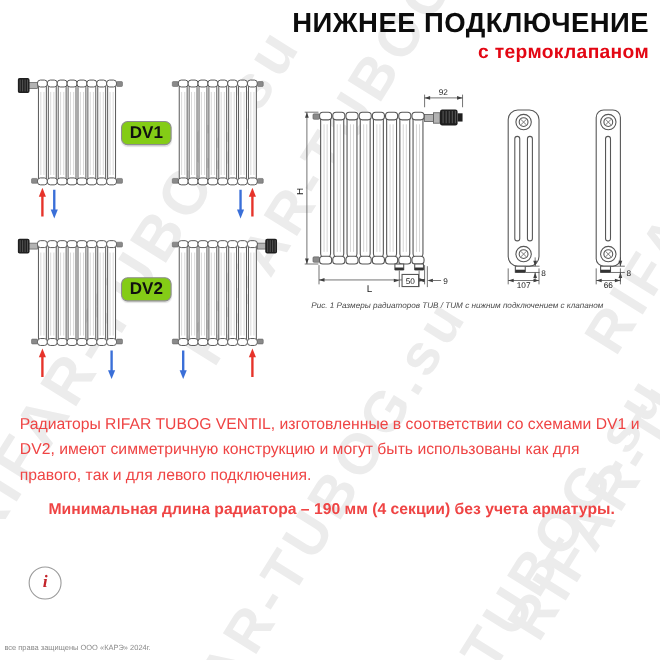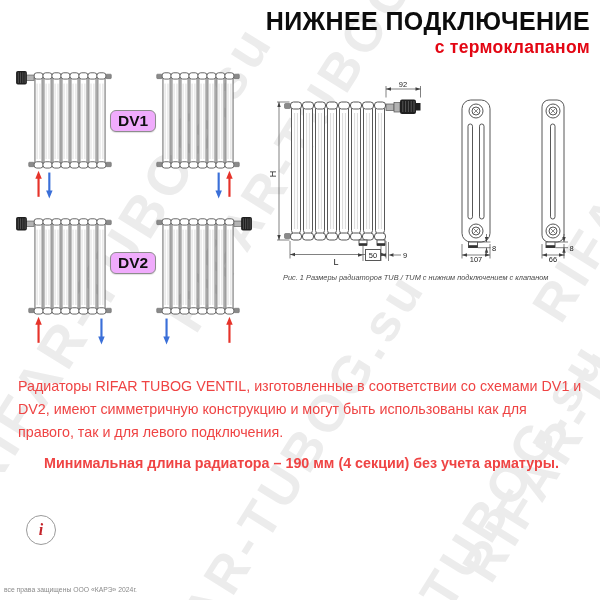--- a/index.html
+++ b/index.html
@@ -6,21 +6,21 @@
     font-family:"Liberation Sans",sans-serif;}
   .page{position:absolute;inset:0;width:600px;height:600px;}
   .wm{position:absolute;z-index:0;font-weight:700;color:#ececec;white-space:nowrap;
       letter-spacing:5px;transform:rotate(-58deg);transform-origin:0 0;user-select:none;}
   .abs{position:absolute;z-index:1;}
   .title{top:7px;right:10px;text-align:right;}
   .t1{font-size:25px;font-weight:700;color:#0c0c0c;letter-spacing:.4px;}
   .t2{font-size:17.5px;font-weight:700;margin-top:1px;letter-spacing:.3px;}
   .rad{width:108px;height:142px;}
   .rad svg,.fig svg{width:100%;height:100%;display:block;}
-  .dv-label{border:1.7px solid #8d8d8d;border-radius:6px;background:#f0abfc;padding:1px 7px;
+  .dv-label{border:1.7px solid #8d8d8d;border-radius:6px;background:#84cc16;padding:1px 7px;
       font-size:15.5px;font-weight:700;color:#101010;box-shadow:0 1px 1px rgba(0,0,0,.12);}
   .fig-caption{font-size:7.4px;font-style:italic;color:#4a4a4a;white-space:nowrap;}
   .fig-note{font-size:10.3px;font-style:italic;color:#242424;line-height:1.5;white-space:pre-line;}
   .para{font-size:14.3px;line-height:1.62;color:#ef4444;}
   .bold{font-weight:700;text-align:center;}
   .info-icon{position:absolute;left:6px;top:15px;width:28px;height:28px;border:1.5px solid #9b9b9b;
       border-radius:50%;display:flex;align-items:center;justify-content:center;background:#fff;
       font-family:"Liberation Serif",serif;font-style:italic;font-weight:700;font-size:16px;color:#c4242b;}
   .info-text{margin-left:46px;width:338px;font-size:12.6px;font-weight:700;line-height:1.27;color:#101010;}
   .footer{font-size:6.8px;color:#8a8a8a;}

